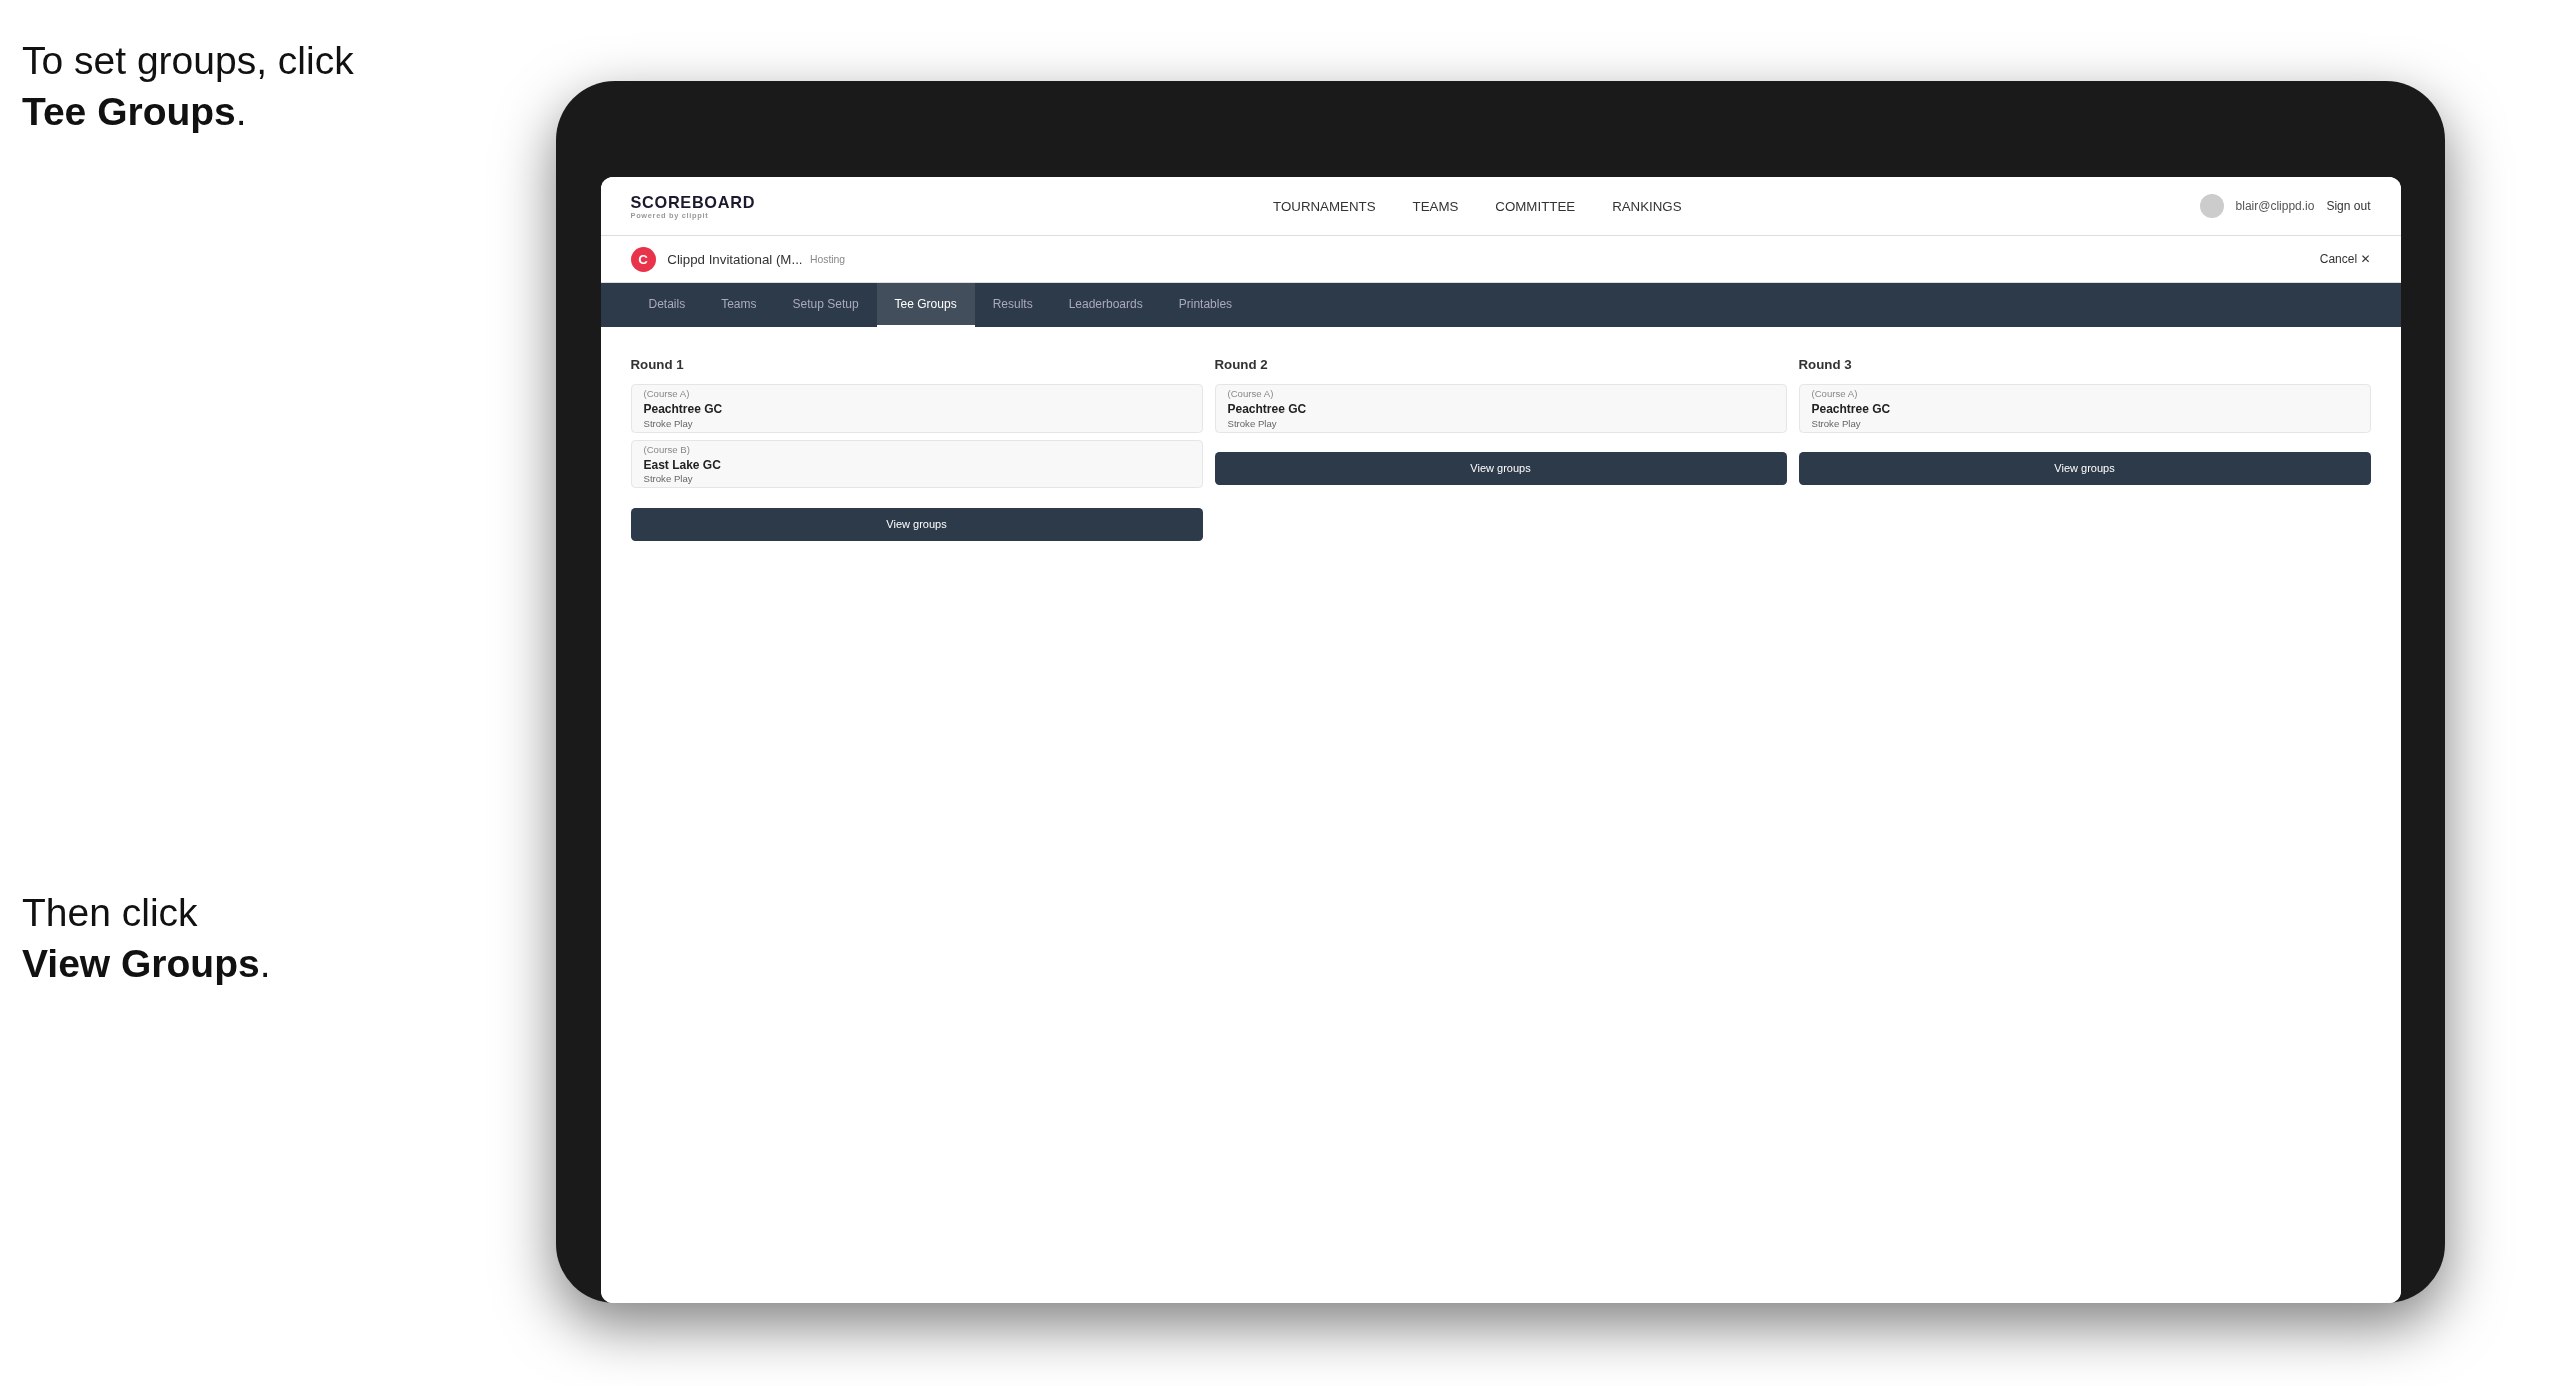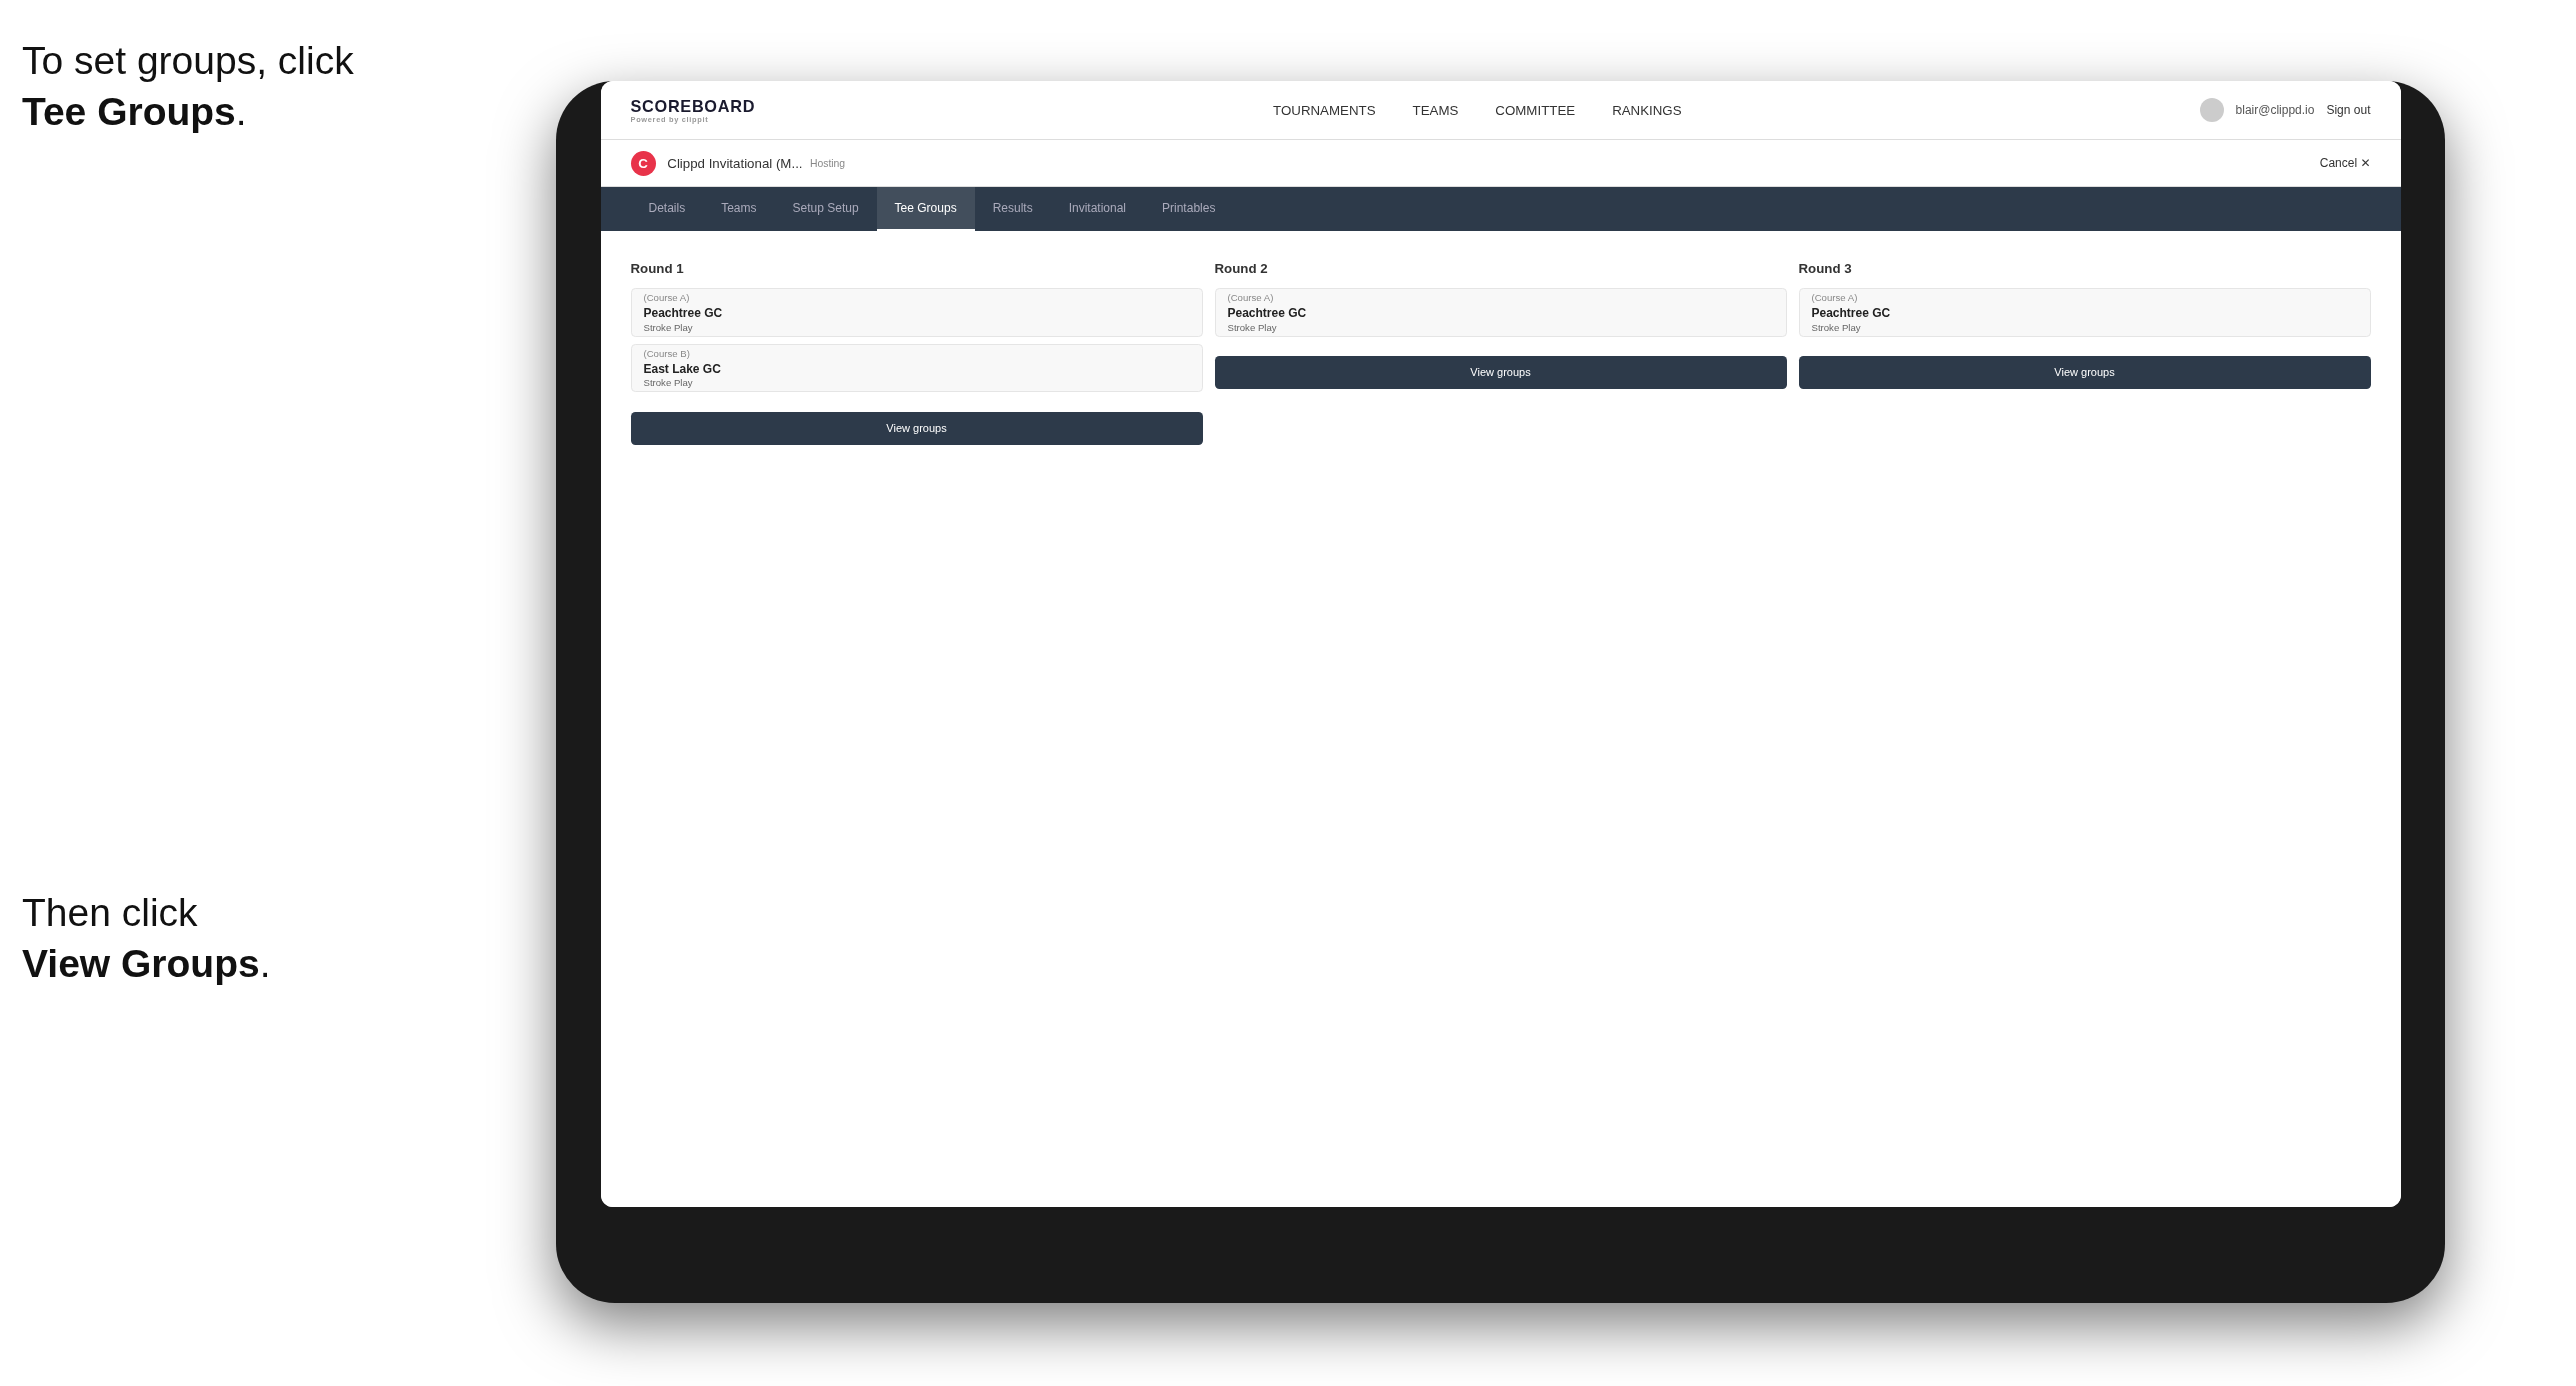--- a/index.html
+++ b/index.html
@@ -42,21 +42,21 @@
     .tablet {
       position: absolute;
       top: 81px;
       left: 556px;
       width: 1889px;
       height: 1222px;
       background: #1a1a1a;
       border-radius: 59px;
       box-shadow: 0 22px 59px rgba(0,0,0,0.5);
       display: flex;
-      align-items: flex-start;
+      align-items: flex-end;
       justify-content: center;
     }
 
     .tablet-screen {
       width: 1800px;
       height: 1126px;
       background: #f4f4f4;
       border-radius: 12px;
       overflow: hidden;
       display: flex;
@@ -316,21 +316,21 @@
       </div>
       <span class="cancel-btn">Cancel ✕</span>
     </div>
 
     <div class="tab-bar">
       <div class="tab-item">Details</div>
       <div class="tab-item">Teams</div>
       <div class="tab-item">Setup Setup</div>
       <div class="tab-item active">Tee Groups</div>
       <div class="tab-item">Results</div>
-      <div class="tab-item">Invitational</div>
+      <div class="tab-item">Leaderboards</div>
       <div class="tab-item">Printables</div>
     </div>
 
     <div class="main-content">
       <div class="rounds-container">
 
         <div class="round-column">
           <div class="round-title">Round 1</div>
           <div class="course-card">
             <div class="course-label">(Course A)</div>

